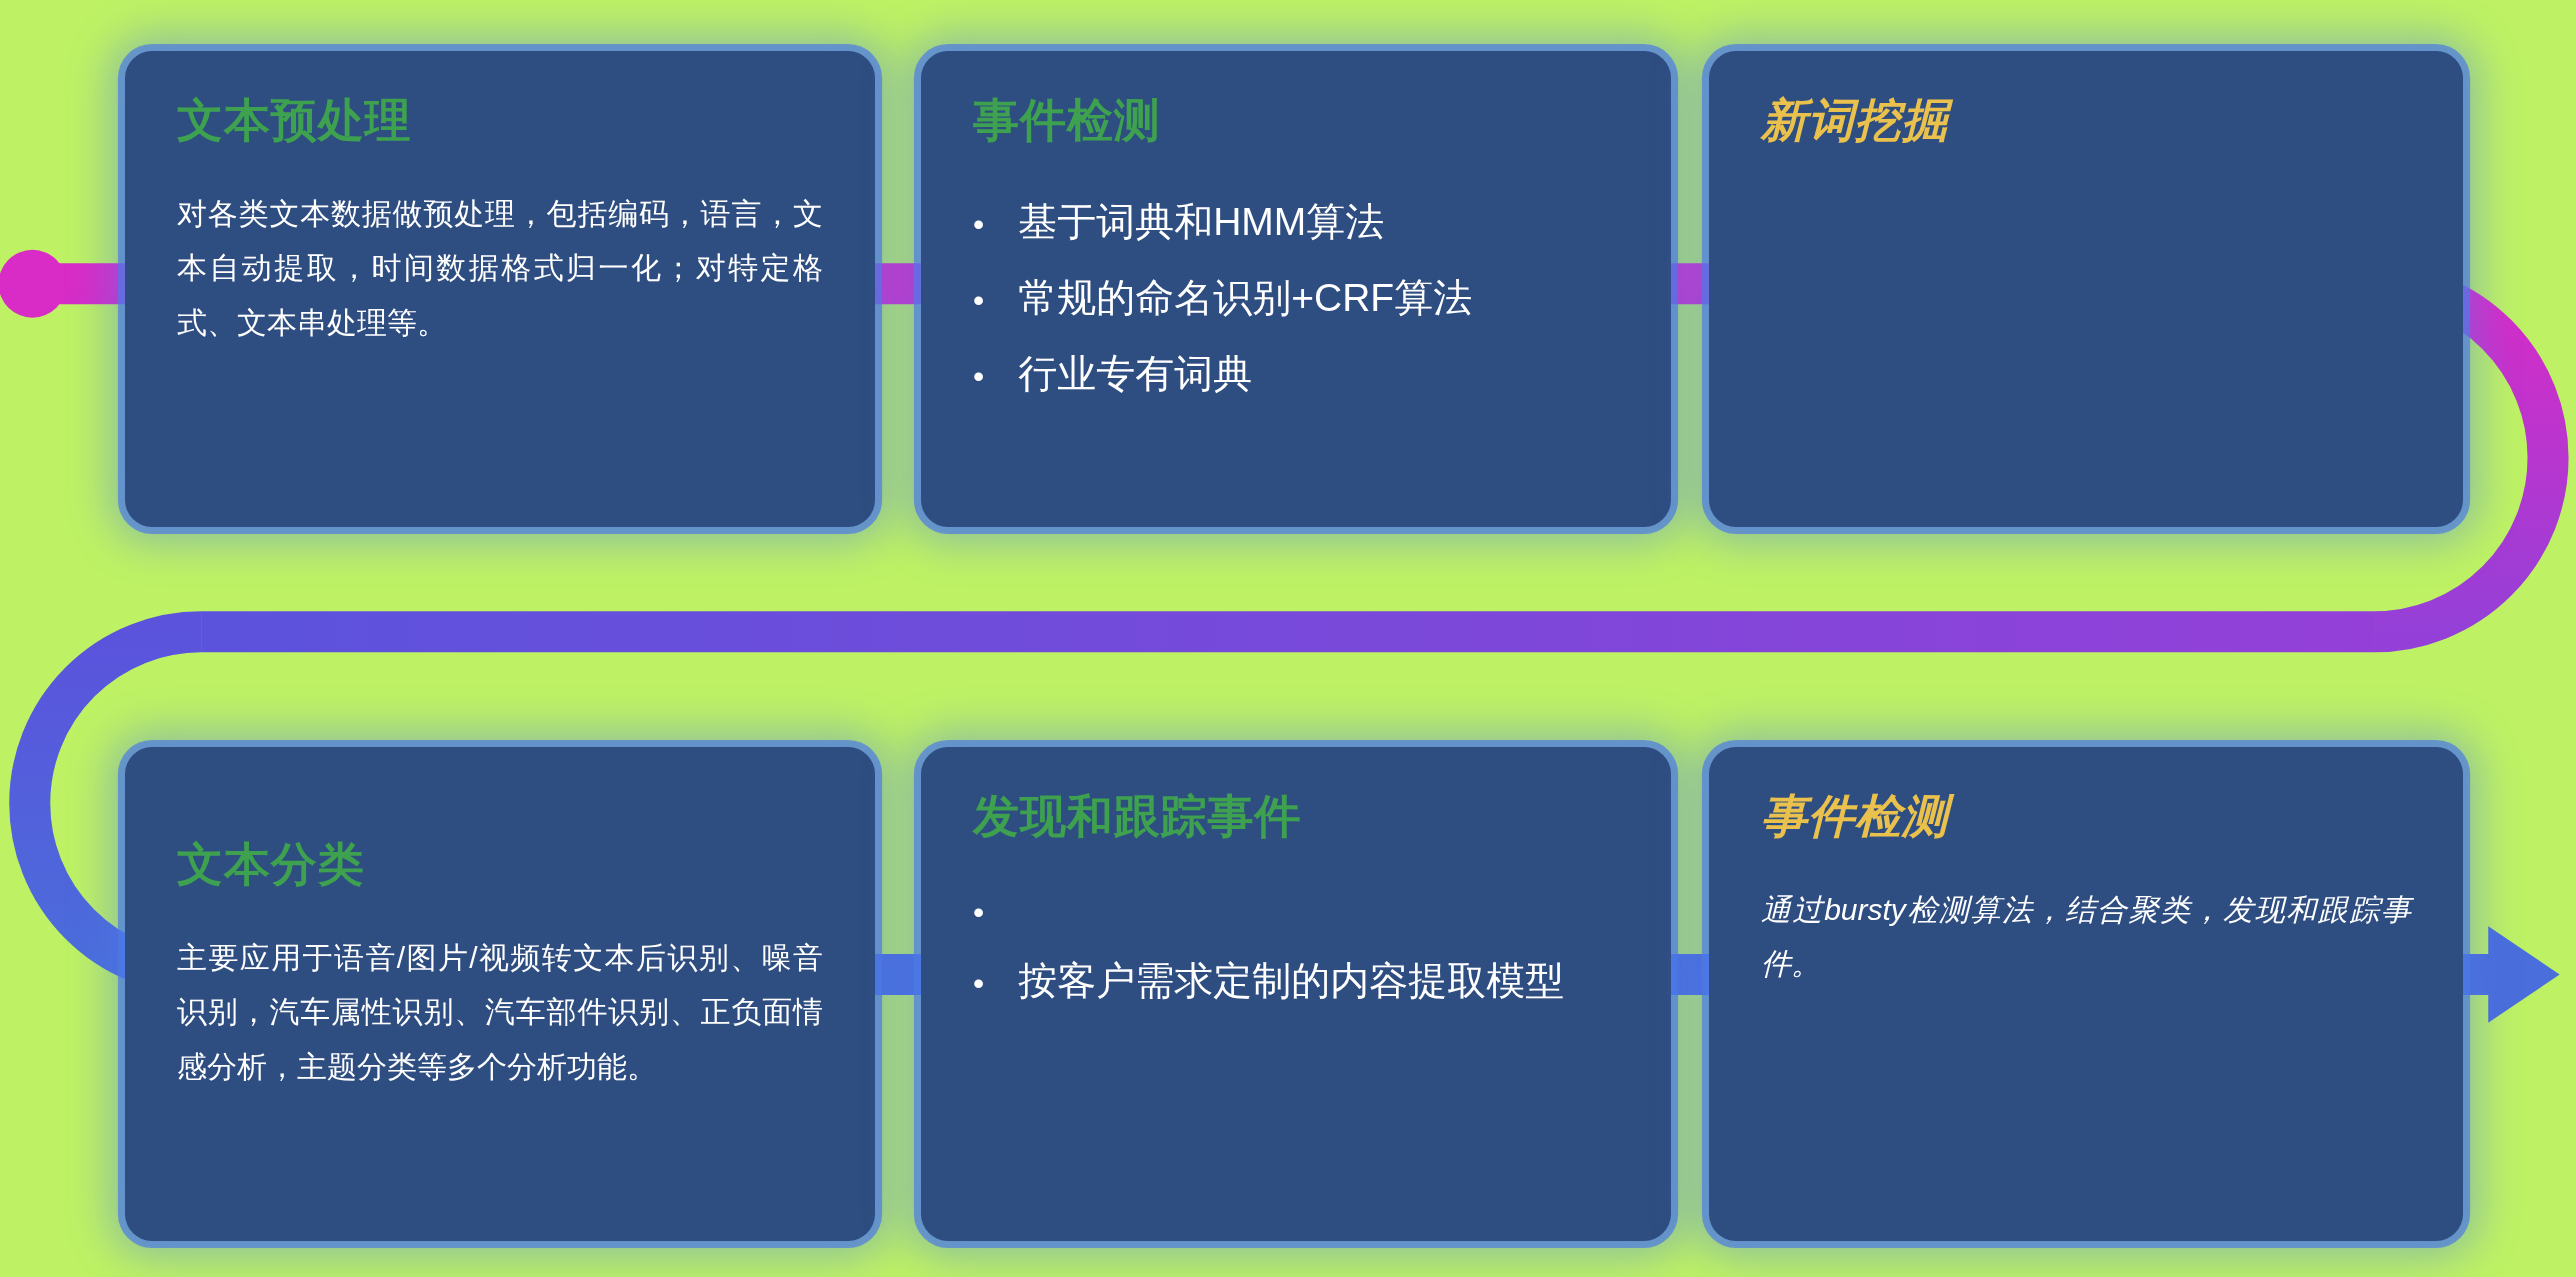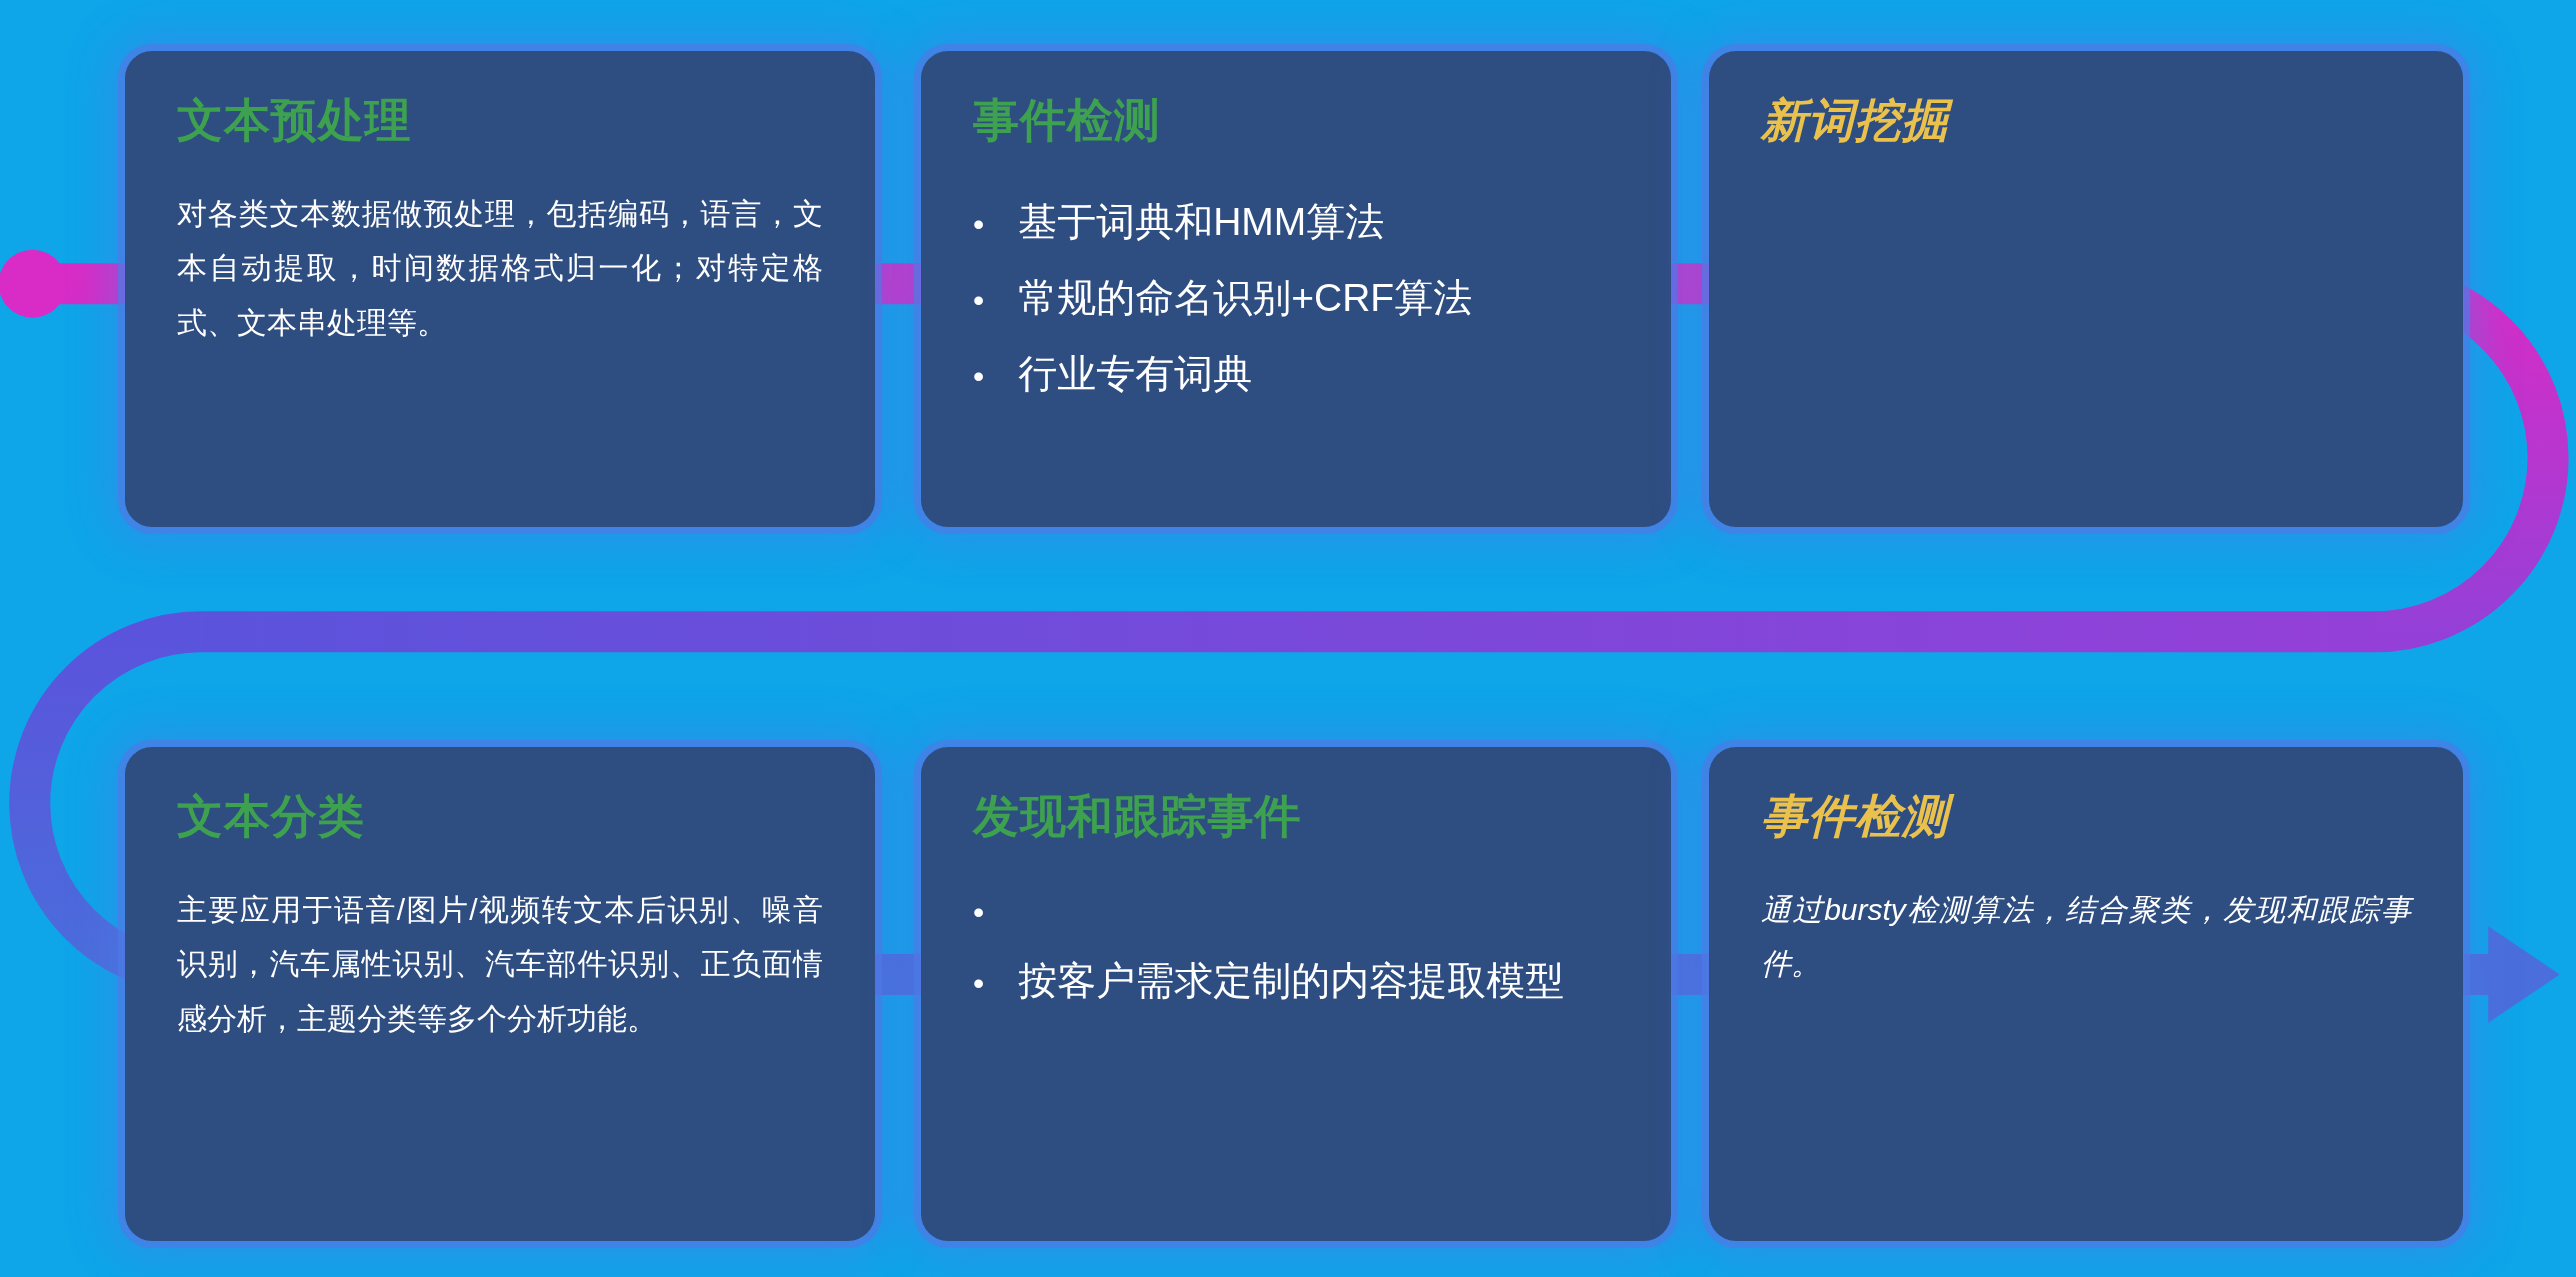--- a/index.html
+++ b/index.html
@@ -4,21 +4,21 @@
 <style>
   * { margin: 0; padding: 0; box-sizing: border-box; }
   html, body { background: #ffffff; }
   body { font-family: "Liberation Sans", "DejaVu Sans", sans-serif; }
 
   .canvas {
     position: relative;
     width: 2576px;
     height: 1277px;
     overflow: hidden;
-    background: #0ea5e9;
+    background: #bef264;
   }
 
   .flow {
     position: absolute;
     left: 0; top: 0;
     z-index: 0;
   }
 
   .card {
     position: absolute;
@@ -109,21 +109,21 @@
         <span>行业专有词典</span>
       </li>
     </ul>
   </section>
 
   <section class="card r1 c3">
     <h2 class="title" style="color: rgb(233, 193, 76);">新词挖掘</h2>
   </section>
 
   <section class="card r2 c1">
-    <h2 class="title" style="color: rgb(61, 161, 79);">文本分类</h2>
+    <h2 class="title" style="color: rgb(61, 161, 79); margin-top: 48px;">文本分类</h2>
     <p class="body">主要应用于语音/图片/视频转文本后识别、噪音识别，汽车属性识别、汽车部件识别、正负面情感分析，主题分类等多个分析功能。</p>
   </section>
 
   <section class="card r2 c2">
     <h2 class="title" style="color: rgb(61, 161, 79);">发现和跟踪事件</h2>
     <ul class="bullets">
       <li class="bullet">
         <span class="dot">•</span>
       </li>
       <li class="bullet">

